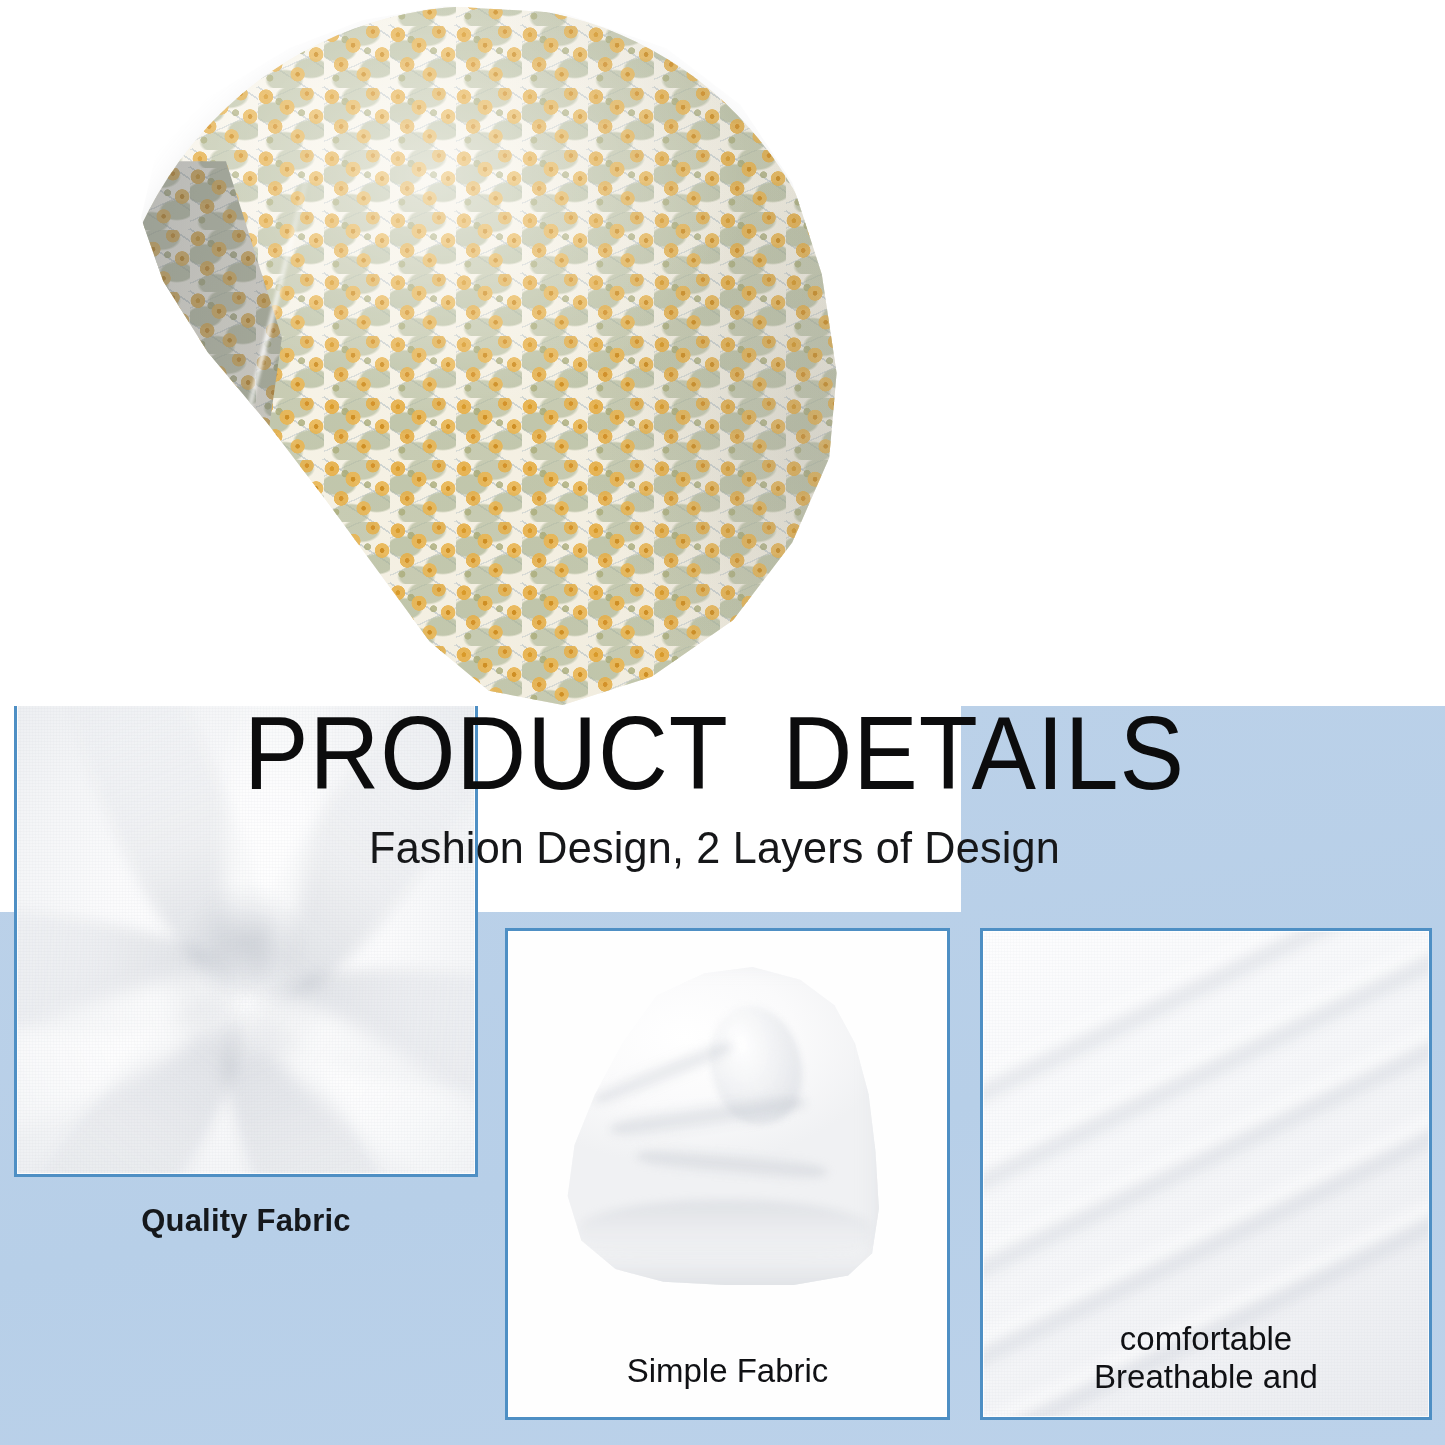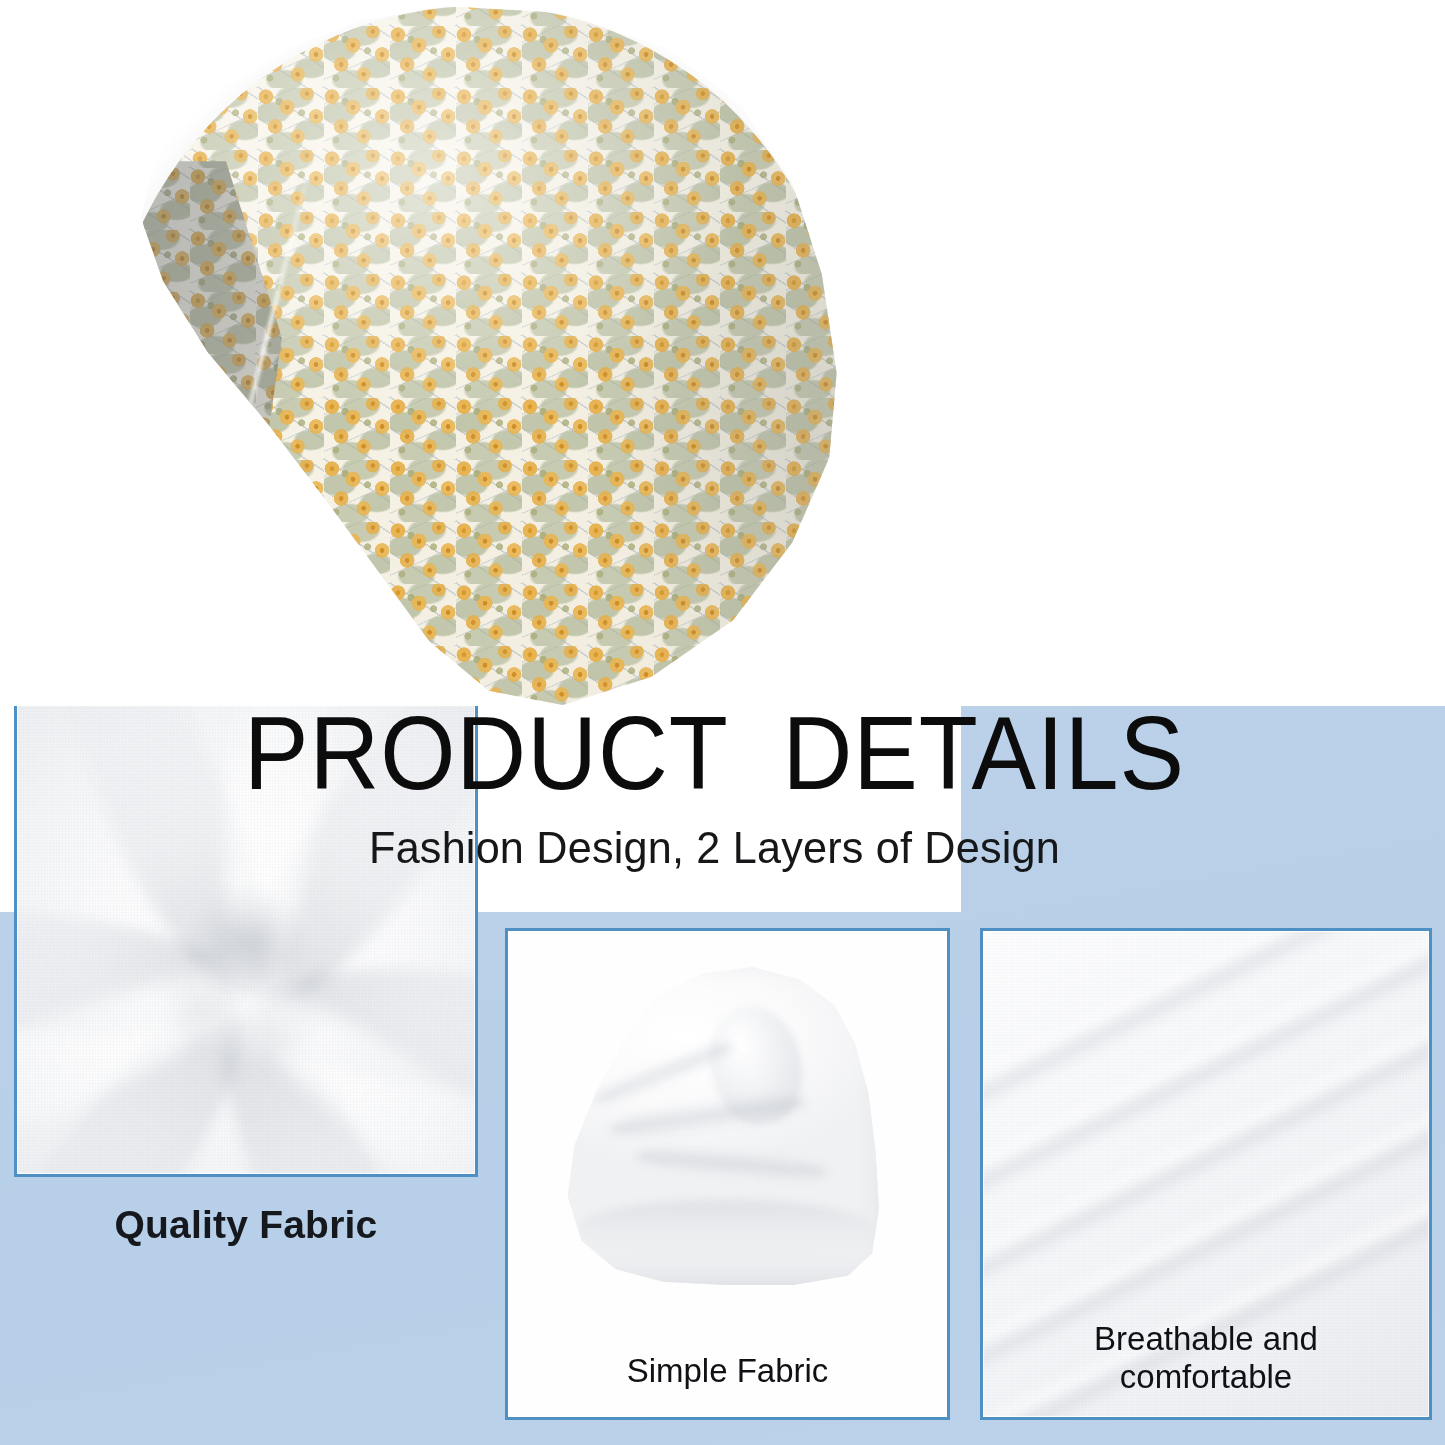--- a/index.html
+++ b/index.html
@@ -25,21 +25,21 @@
     box-shadow:inset 0 0 0 1px rgba(255,255,255,.85);
     pointer-events:none;
   }
 
   
   .blue-caption{
     position:absolute;
     text-align:center;
     color:#15181c;
     font-weight:bold;
-    font-size:39px;
+    font-size:31px;
     letter-spacing:.2px;
     font-family:"Liberation Sans", sans-serif;
   }
 
   
   .panel-caption{
     position:absolute; left:0; right:0;
     text-align:center;
     color:#101114;
     font-size:33px;
@@ -374,18 +374,18 @@
   <div class="panel" id="breathe-panel">
     <div class="breathe-stage">
       <div class="fold" style="top:4%;   transform:rotate(-26deg);"></div>
       <div class="fold" style="top:22%;  transform:rotate(-26deg);"></div>
       <div class="fold" style="top:40%;  transform:rotate(-26deg);"></div>
       <div class="fold" style="top:58%;  transform:rotate(-26deg);"></div>
       <div class="fold" style="top:76%;  transform:rotate(-26deg);"></div>
       <div class="breathe-weave"></div>
     </div>
     <div class="panel-caption" style="bottom:22px;">
+      <div>comfortable</div>
       <div>Breathable and</div>
-      <div>comfortable</div>
     </div>
   </div>
 
 </div>
 
 </body></html>

